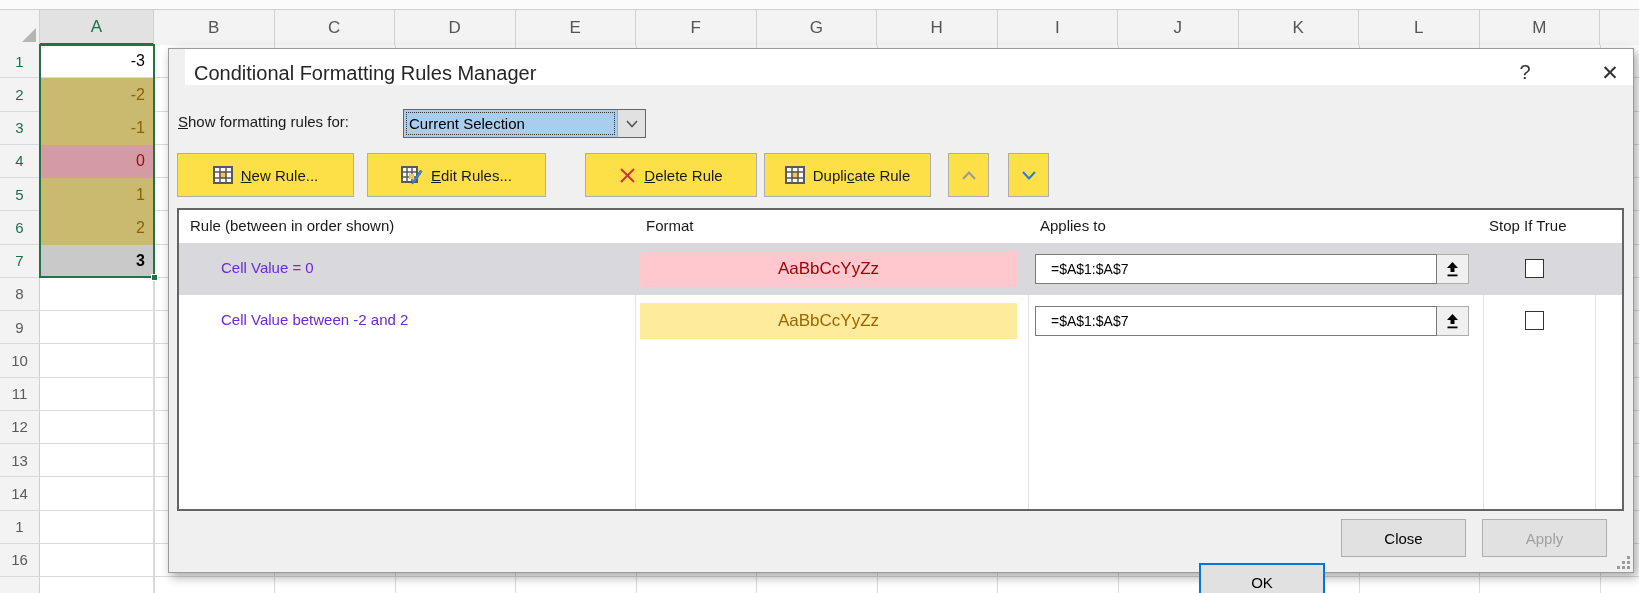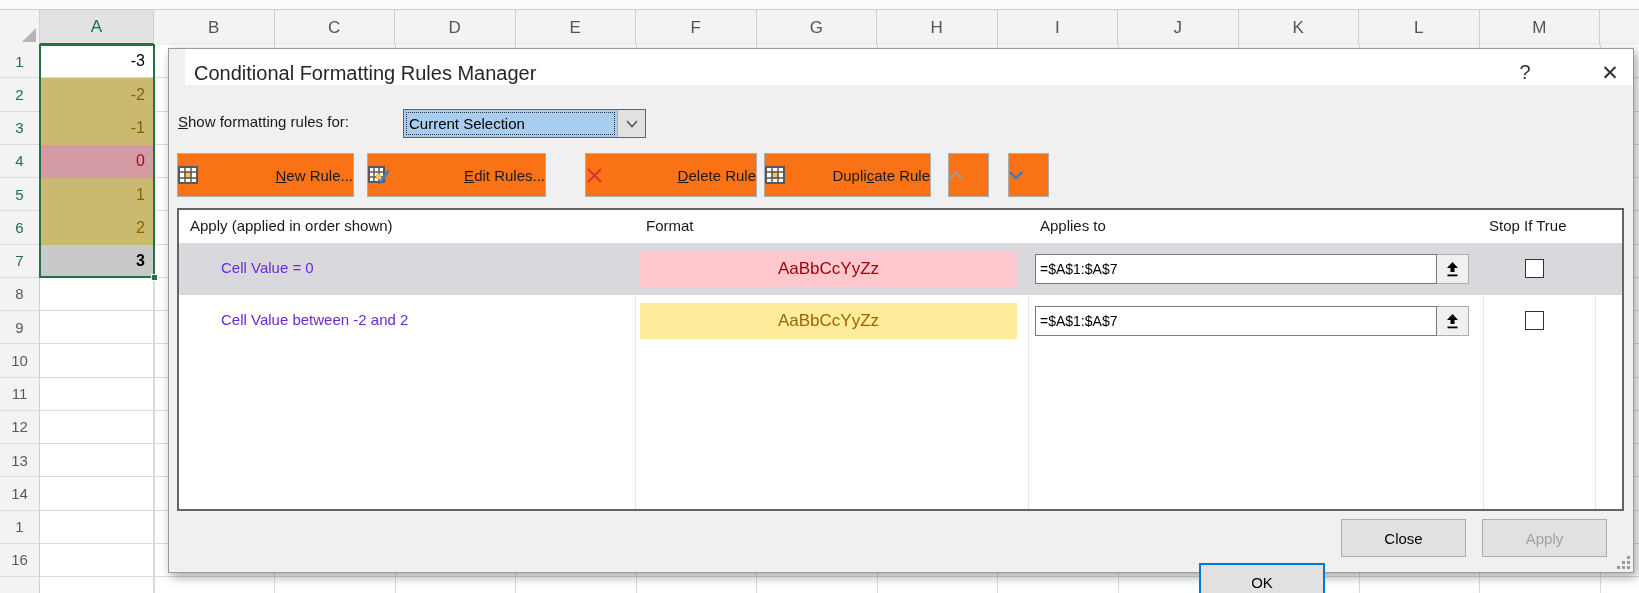--- a/index.html
+++ b/index.html
@@ -47,22 +47,22 @@
   .show-label { position:absolute; left:9px; top:64px; font-size:15px; color:#1a1a1a; }
   .u { text-decoration:underline; }
 
   .combo { position:absolute; left:234px; top:60px; width:243px; height:29px;
     border:1px solid #646464; background:#fff; display:flex; }
   .combo-text { flex:1; background:#a9cdee; outline:1px dotted #333; outline-offset:-3px;
     font-size:15px; color:#000; display:flex; align-items:center; padding-left:5px; }
   .combo-btn { width:28px; background:#e1e1e1; border-left:1px solid #adadad;
     display:flex; align-items:center; justify-content:center; }
 
-  .tb-btn { position:absolute; top:104px; height:44px; background:#f97316; border:1px solid #adadad;
-    display:flex; align-items:center; justify-content:space-between; gap:8px; font-size:15px; color:#1a1a1a; cursor:default; }
+  .tb-btn { position:absolute; top:104px; height:44px; background:#fde047; border:1px solid #adadad;
+    display:flex; align-items:center; justify-content:center; gap:8px; font-size:15px; color:#1a1a1a; cursor:default; }
   .btn-new  { left:8px;   width:177px; }
   .btn-edit { left:198px; width:179px; }
   .btn-del  { left:380px; width:172px;margin-left:36px; }
   .btn-dup  { left:595px; width:167px; }
   .btn-up   { left:779px; width:41px; }
   .btn-down { left:839px; width:41px; }
 
   .listbox { position:absolute; left:8px; top:159px; width:1447px; height:303px;
     background:#ffffff; border:2px solid #646464; }
   .col-sep { position:absolute; top:0; bottom:0; width:1px; background:#e4e4e4; }
@@ -74,21 +74,21 @@
   .h-applies { left:861px;text-align:center; }
   .h-stop    { left:1310px; }
 
   .rule-row { position:absolute; left:0; right:0; height:52px; }
   .rule-row.sel { background:#d9d9dd; }
   .rule-label { position:absolute; left:42px; top:16px; font-size:15px; color:#6d28d9; }
   .swatch { position:absolute; left:461px; top:8px; width:377px; height:36px;
     display:flex; align-items:center; justify-content:center; font-size:17px; }
   .applies-box { position:absolute; left:856px; top:11px; width:434px; height:30px; display:flex; }
   .applies-input { flex:1; border:1px solid #7a7a7a; background:#fff; font-size:14px; color:#000;
-    display:flex; align-items:center; padding-left:4px; }
+    display:flex; align-items:center; padding-left:15px; }
   .range-btn { width:32px; background:#f0f0f0; border:1px solid #adadad; border-left:none;
     display:flex; align-items:center; justify-content:center; }
   .chk { position:absolute; left:1346px; top:16px; width:19px; height:19px;
     border:1px solid #333; background:#fff; }
 
   .ft-btn { position:absolute; top:470px; height:38px; background:#e1e1e1; border:1px solid #adadad;
     font-size:15px; color:#000; display:flex; align-items:center; justify-content:center; cursor:default; }
   .btn-ok    { left:1030px; width:126px; border:2px solid #0078d7;margin-top:44px; }
   .btn-close { left:1172px; width:125px; }
   .btn-apply { left:1313px; width:125px; color:#a0a0a0; }
@@ -286,21 +286,21 @@
       </svg>
     </div>
 
     <div class="listbox">
       <div class="col-sep" style="left:456px"></div>
       <div class="col-sep" style="left:849px"></div>
       <div class="col-sep" style="left:1304px"></div>
       <div class="col-sep" style="left:1416px"></div>
 
       <div class="lb-head">
-        <span class="h-rule">Apply (applied in order shown)</span>
+        <span class="h-rule">Rule (between in order shown)</span>
         <span class="h-format">Format</span>
         <span class="h-applies">Applies to</span>
         <span class="h-stop">Stop If True</span>
       </div>
 
       <div class="rule-row sel" style="top:33px">
         <span class="rule-label">Cell Value = 0</span>
         <div class="swatch" style="background: rgb(255, 199, 206); color: rgb(156, 0, 6);">AaBbCcYyZz</div>
         <div class="applies-box">
           <div class="applies-input">=$A$1:$A$7</div>

